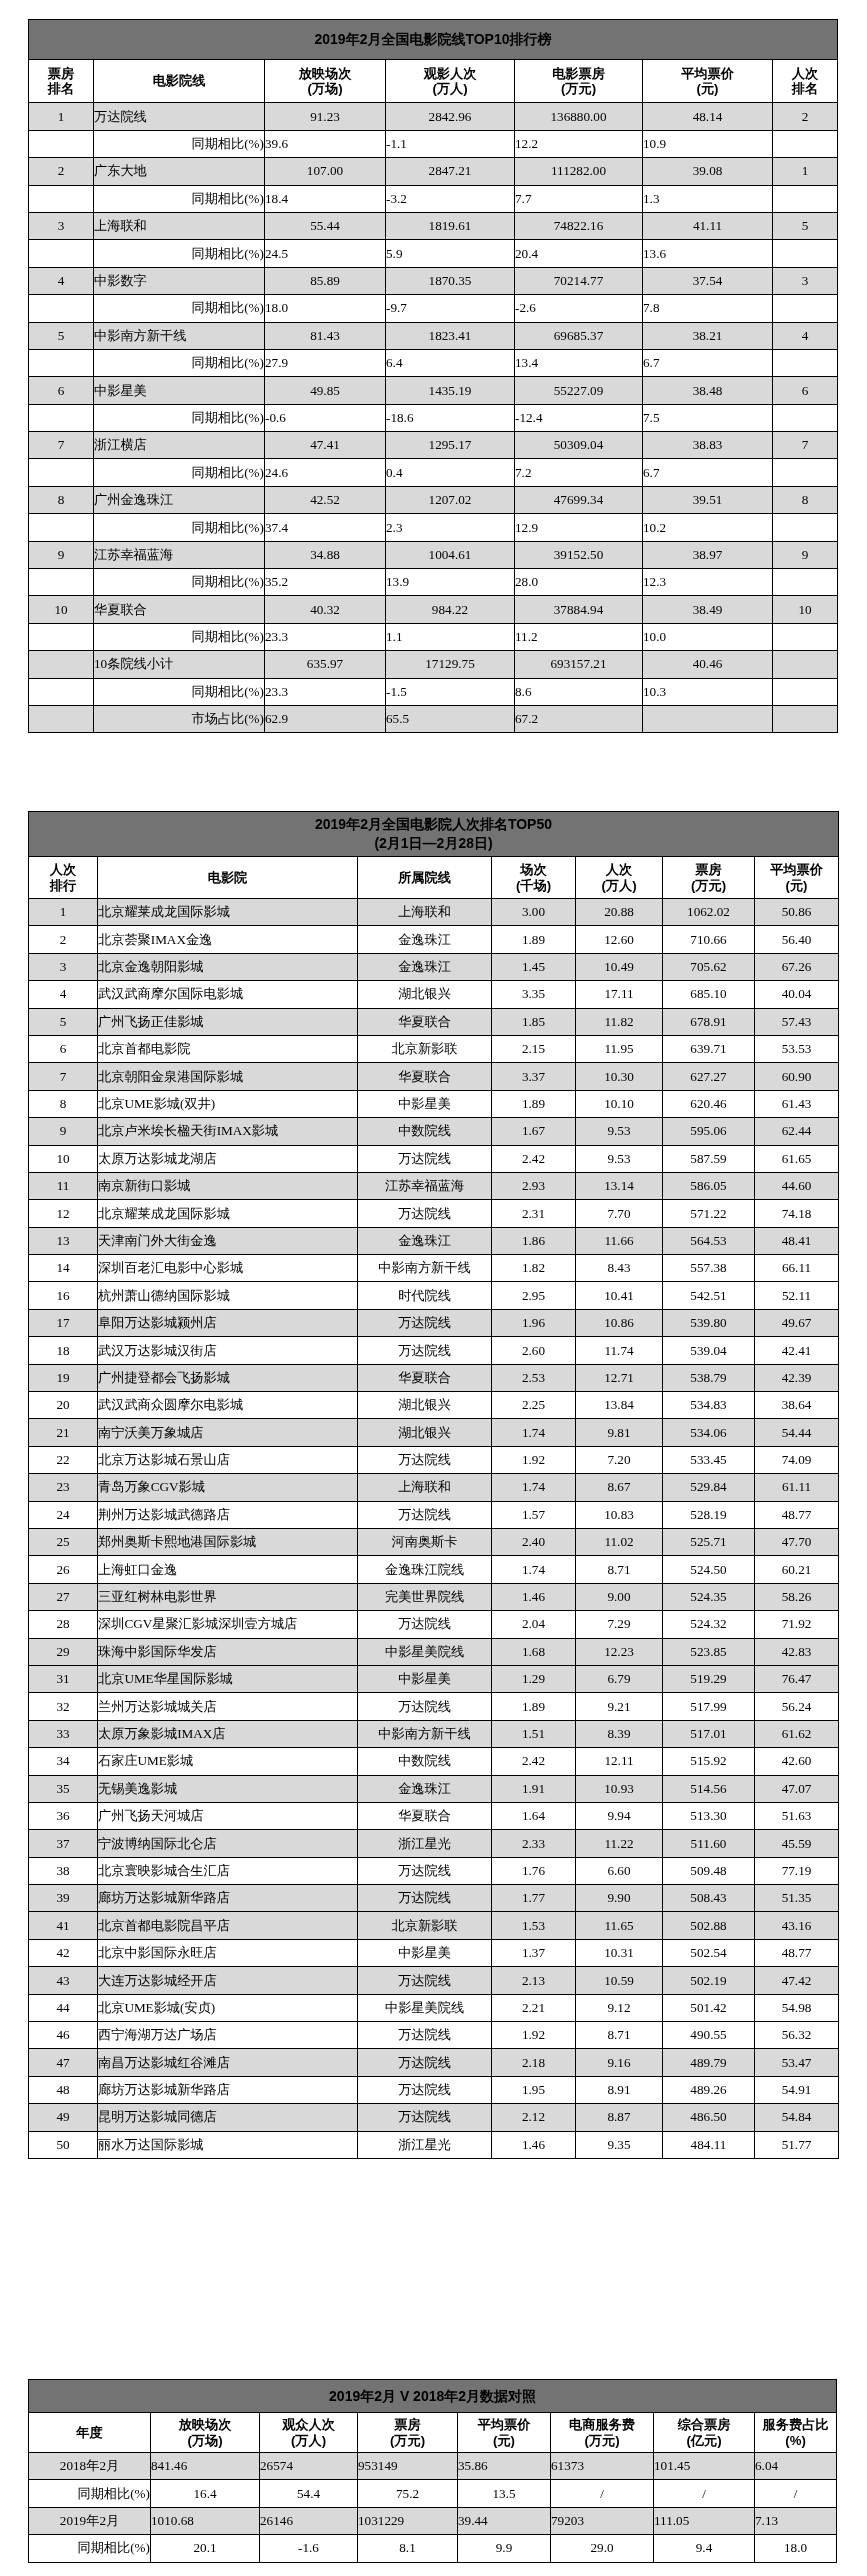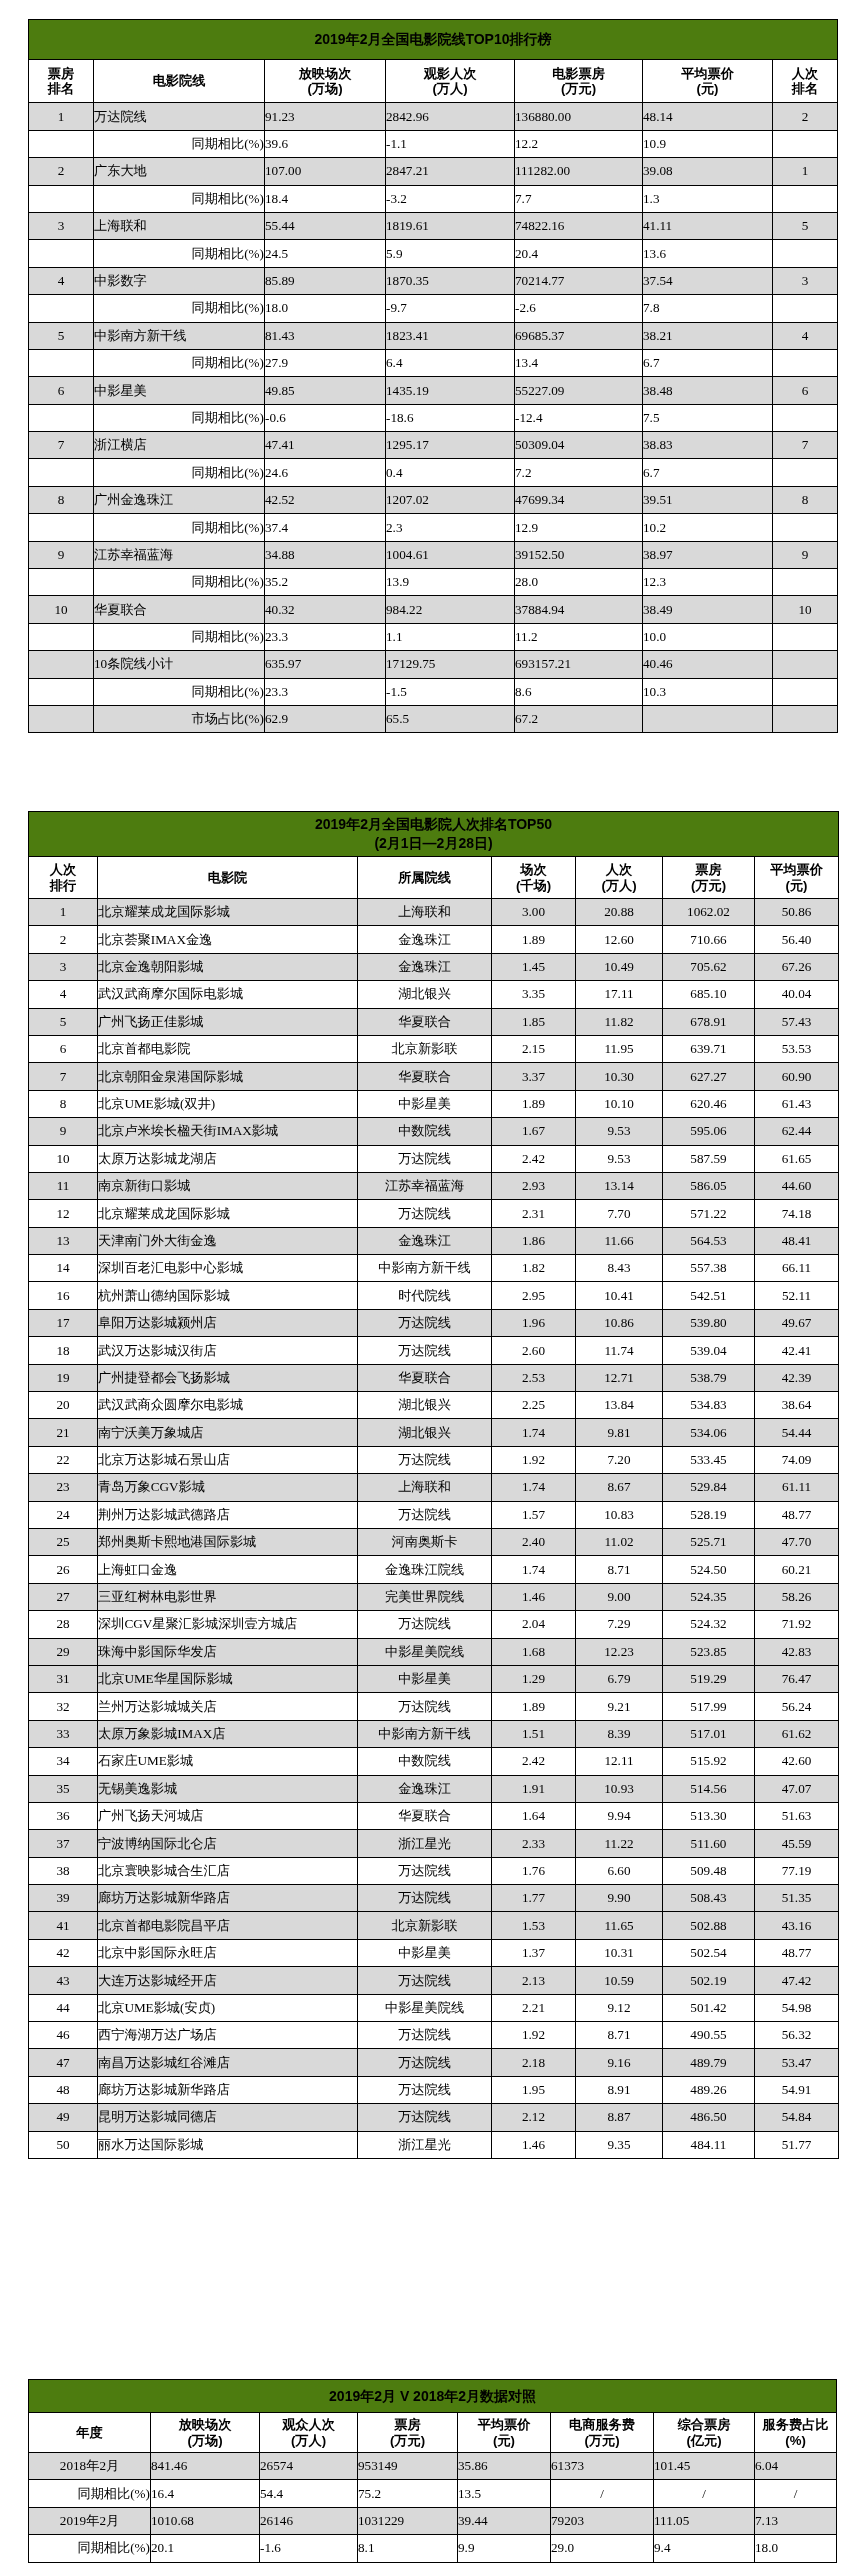--- a/index.html
+++ b/index.html
@@ -5,30 +5,30 @@
   html,body{margin:0;padding:0;background:#ffffff;}
   .page{position:relative;width:867px;height:2576px;background:#ffffff;color:#000;
         font-family:"Liberation Serif","DejaVu Serif",serif;overflow:hidden;}
   table.rpt{position:absolute;left:28px;width:809px;border-collapse:collapse;
             table-layout:fixed;border:1.8px solid #000;background:#fff;}
   .rpt td,.rpt th{border:0.9px solid #000;height:26.4px;font-size:13.2px;line-height:1.2;
                   padding:0;overflow:hidden;white-space:nowrap;}
   .rpt th{font-family:"Liberation Sans","DejaVu Sans",sans-serif;font-weight:bold;
           text-align:center;white-space:pre-line;}
   .rpt td.ttl{font-family:"Liberation Sans","DejaVu Sans",sans-serif;font-weight:bold;
-              text-align:center;font-size:14px;white-space:pre-line;background:#4d7c0f;}
+              text-align:center;font-size:14px;white-space:pre-line;background:#737373;}
   #t1 td.ttl{height:39px}
   #t2 td.ttl{height:44px;line-height:1.35}
   #t3 td.ttl{height:32px}
   #t1 th{height:42px}
   #t2 th{height:41px}
   #t3 th{height:39px}
   .c{text-align:center}
   .l{text-align:left;padding-left:6.2px}
-  .r{text-align:left;padding-right:8px}
+  .r{text-align:center;padding-right:8px}
   .lv{text-align:left;padding-left:3.5px}
   .rl{text-align:right;padding-right:1.8px}
   tr.shade td{background:var(--shade,#d9d9d9);}
 </style>
 </head>
 <body>
 
 <div class="page">
   <table id="t1" class="rpt" style="top:19.4px">
       <colgroup>

